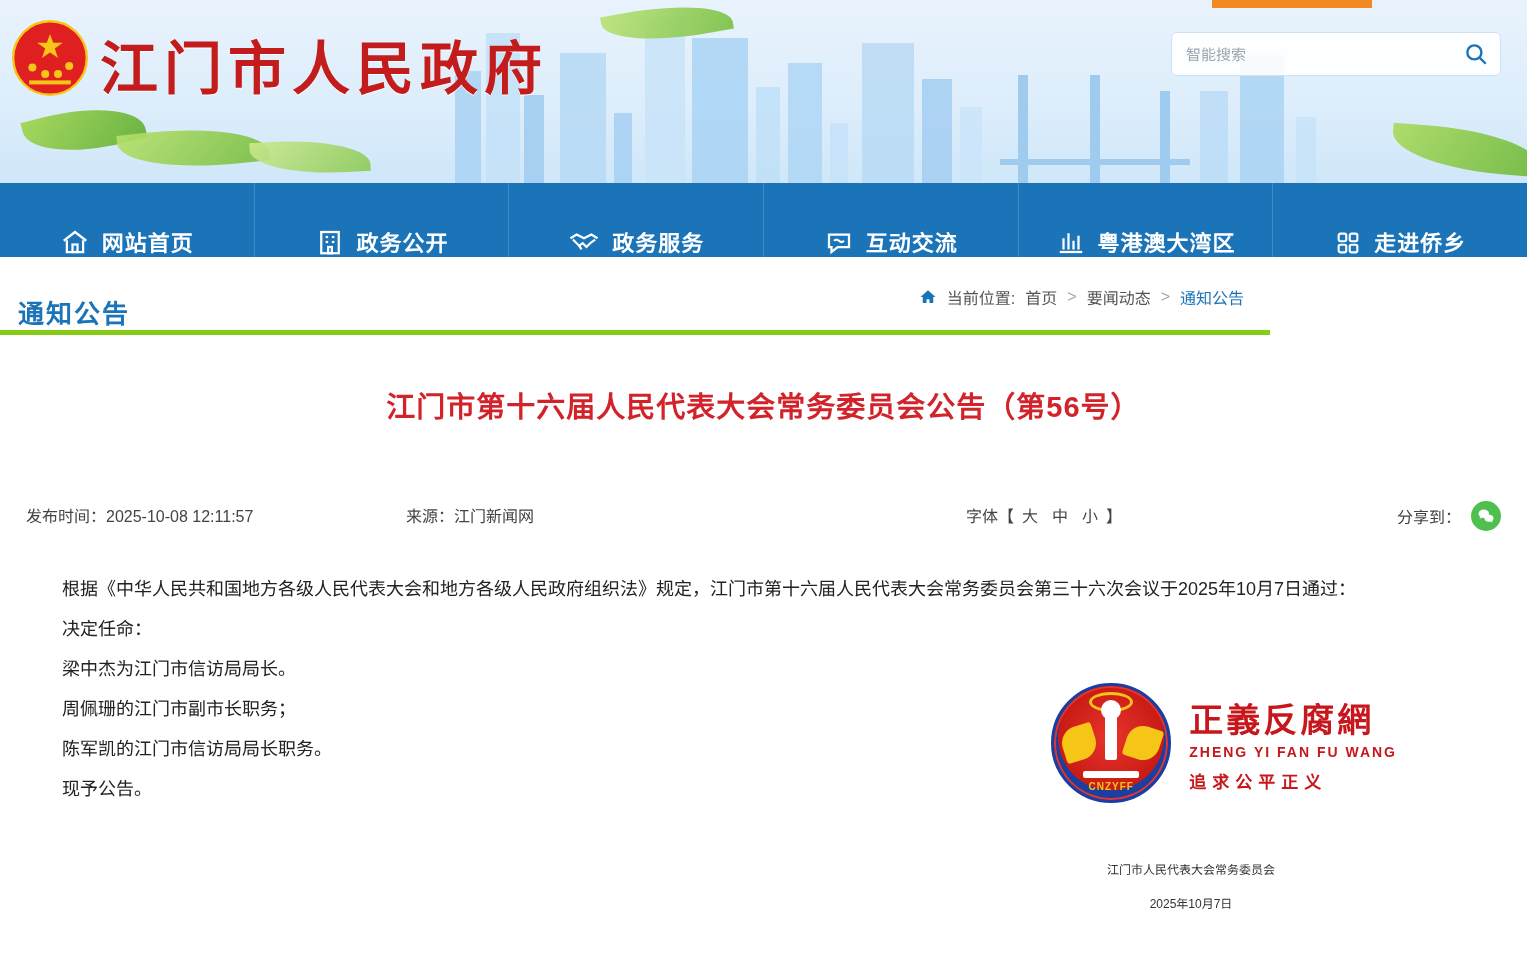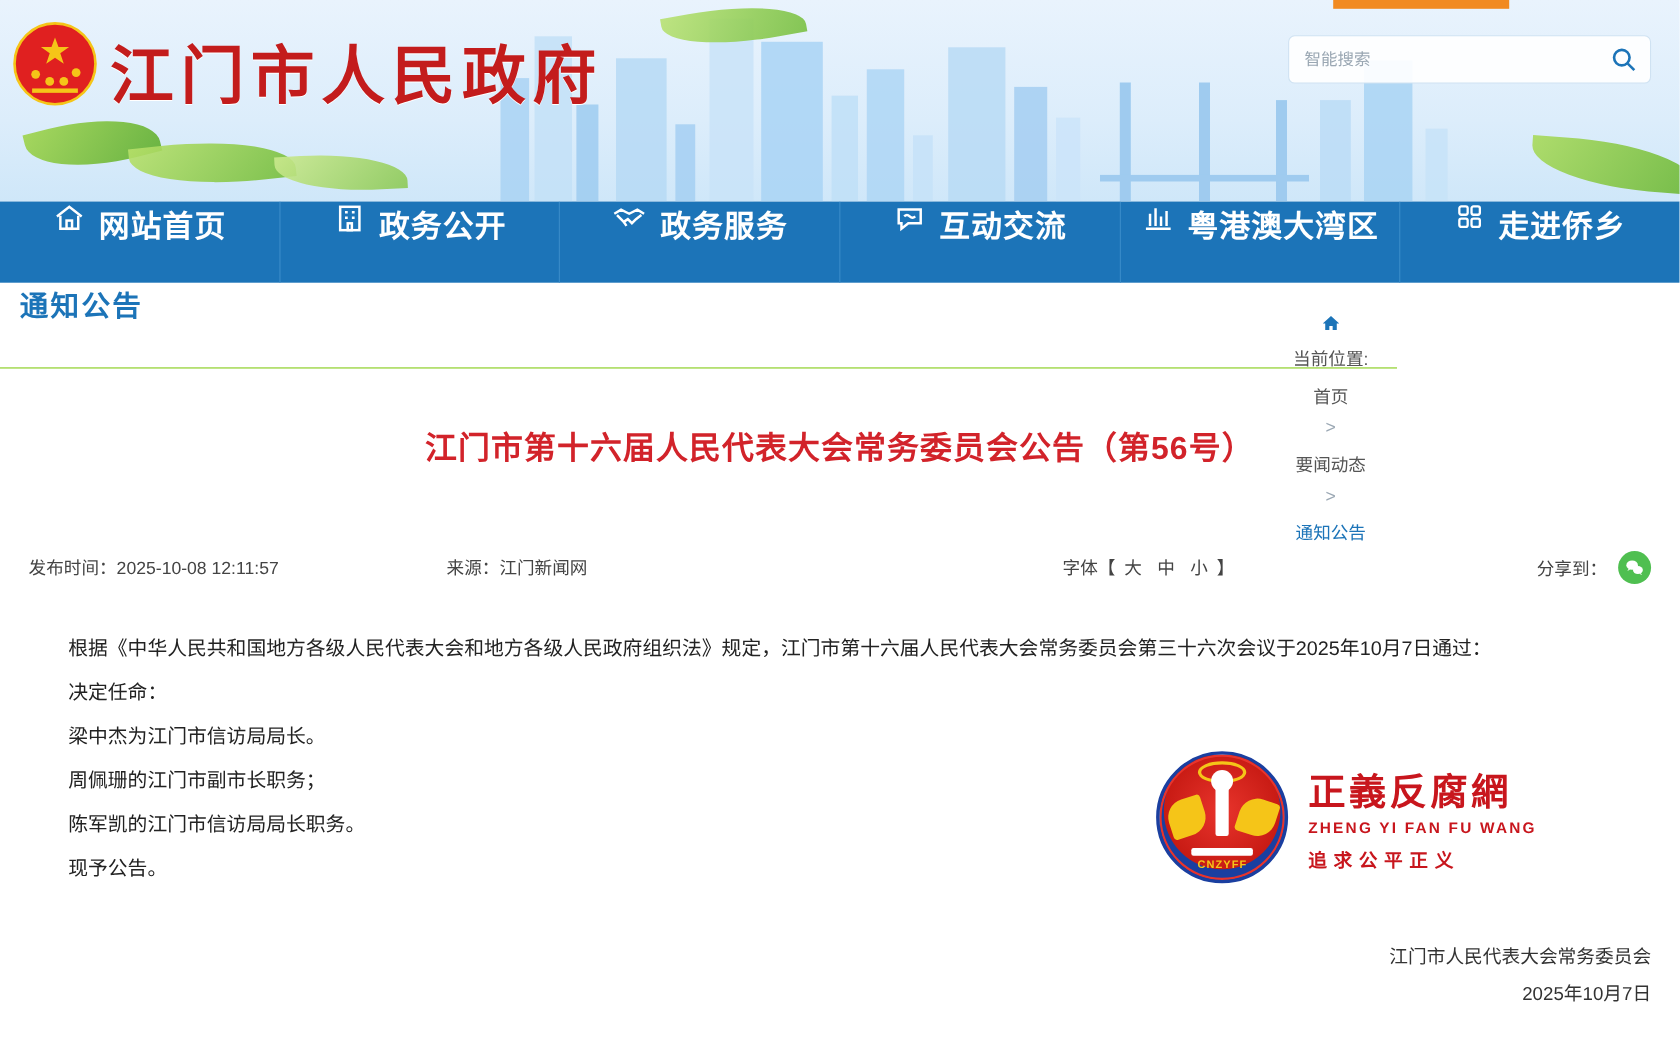--- a/index.html
+++ b/index.html
@@ -92,42 +92,42 @@
     width: 48px; height: 42px; display: flex; align-items: center; justify-content: center;
     background: transparent; border: none; cursor: pointer;
   }
 
   
   .nav {
     display: flex; width: 1527px; height: 74px;
     background: #1c74b8;
   }
   .nav-item {
-    flex: 1; display: flex; align-items: flex-start; justify-content: center; gap: 12px;
-    color: #fff; font-size: 28px; font-weight: bold;
+    flex: 1; display: flex; align-items: flex-end; justify-content: center; gap: 12px;
+    color: #fff; font-size: 22px; font-weight: bold;
     border-right: 1px solid #3a8cc9;
     cursor: pointer; letter-spacing: 1px;
   }
   .nav-item:last-child { border-right: none; }
   .nav-item svg { display: block; }
 
   
   .crumb-bar {
     position: relative; width: 1270px; height: 78px;
-    border-bottom: 1px solid #84cc16;
-    display: flex; align-items: flex-start;
+    border-bottom: 5px solid #84cc16;
+    display: flex; align-items: flex-end;
   }
   .section-title {
     margin-left: 18px; font-size: 26px; font-weight: bold; color: #1c74b8;
     letter-spacing: 2px;
   }
   .crumb {
     position: absolute; right: 26px; top: 28px;
     display: flex; align-items: center; gap: 10px;
-    font-size: 16px; color: #555; flex-direction: column;
+    font-size: 16px; color: #555;
   }
   .crumb a { color: #555; text-decoration: none; }
   .crumb .sep { color: #9aa7b3; }
   .crumb .cur { color: #1c74b8; }
 
   
   .article { width: 1527px; padding: 0 26px; position: relative; }
   .art-title {
     margin-top: 48px;
     text-align: center;
@@ -158,22 +158,22 @@
     font-size: 18px; line-height: 40px; color: #222;
     padding: 0 36px;
   }
   .body-text p { margin: 0; }
 
   
   .sign-block {
     position: absolute;
     right: 26px; top: 470px;
     width: 620px;
-    text-align: right;
-    font-size: 17px; color: #333; line-height: 34px;
+    text-align: center;
+    font-size: 12px; color: #333; line-height: 34px;
   }
   .watermark {
     position: absolute;
     right: 130px; top: 300px;
     display: flex; align-items: center; gap: 18px;
   }
   .wm-badge {
     width: 120px; height: 120px; border-radius: 50%;
     background: radial-gradient(circle at 50% 45%, #e8342c 0%, #c81b14 62%, #1a3fa0 63%, #1a3fa0 100%);
     position: relative;

